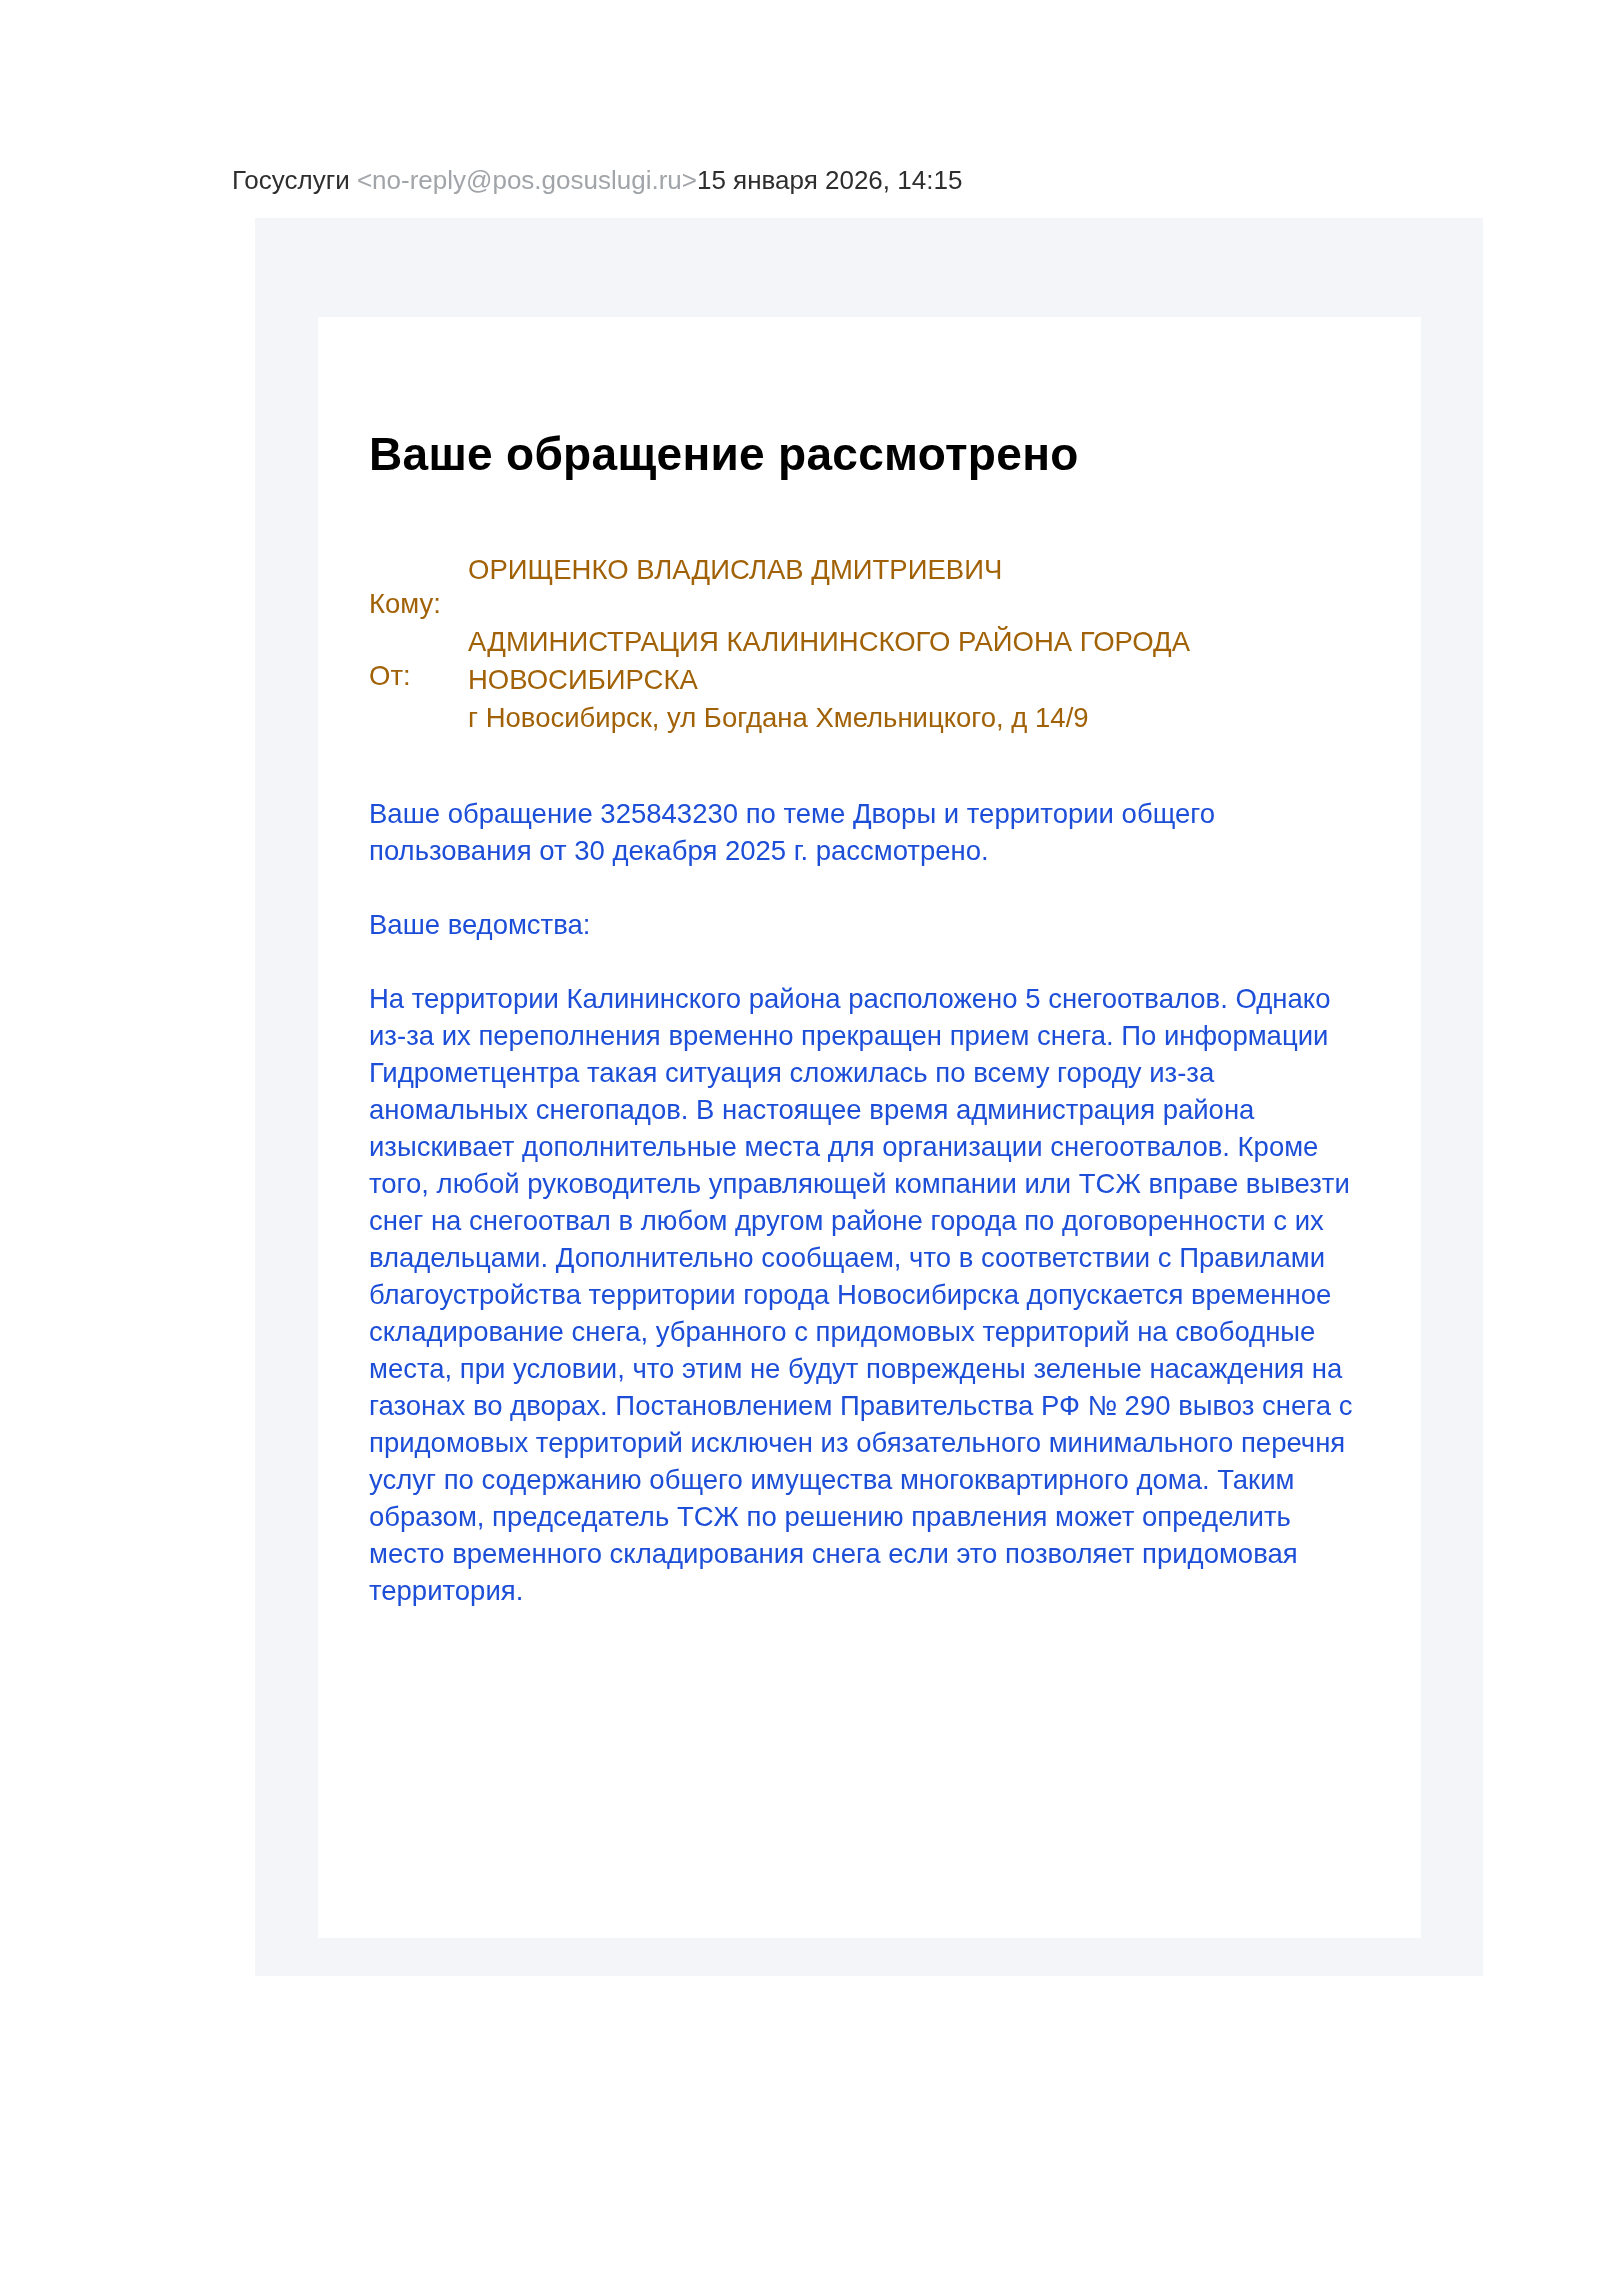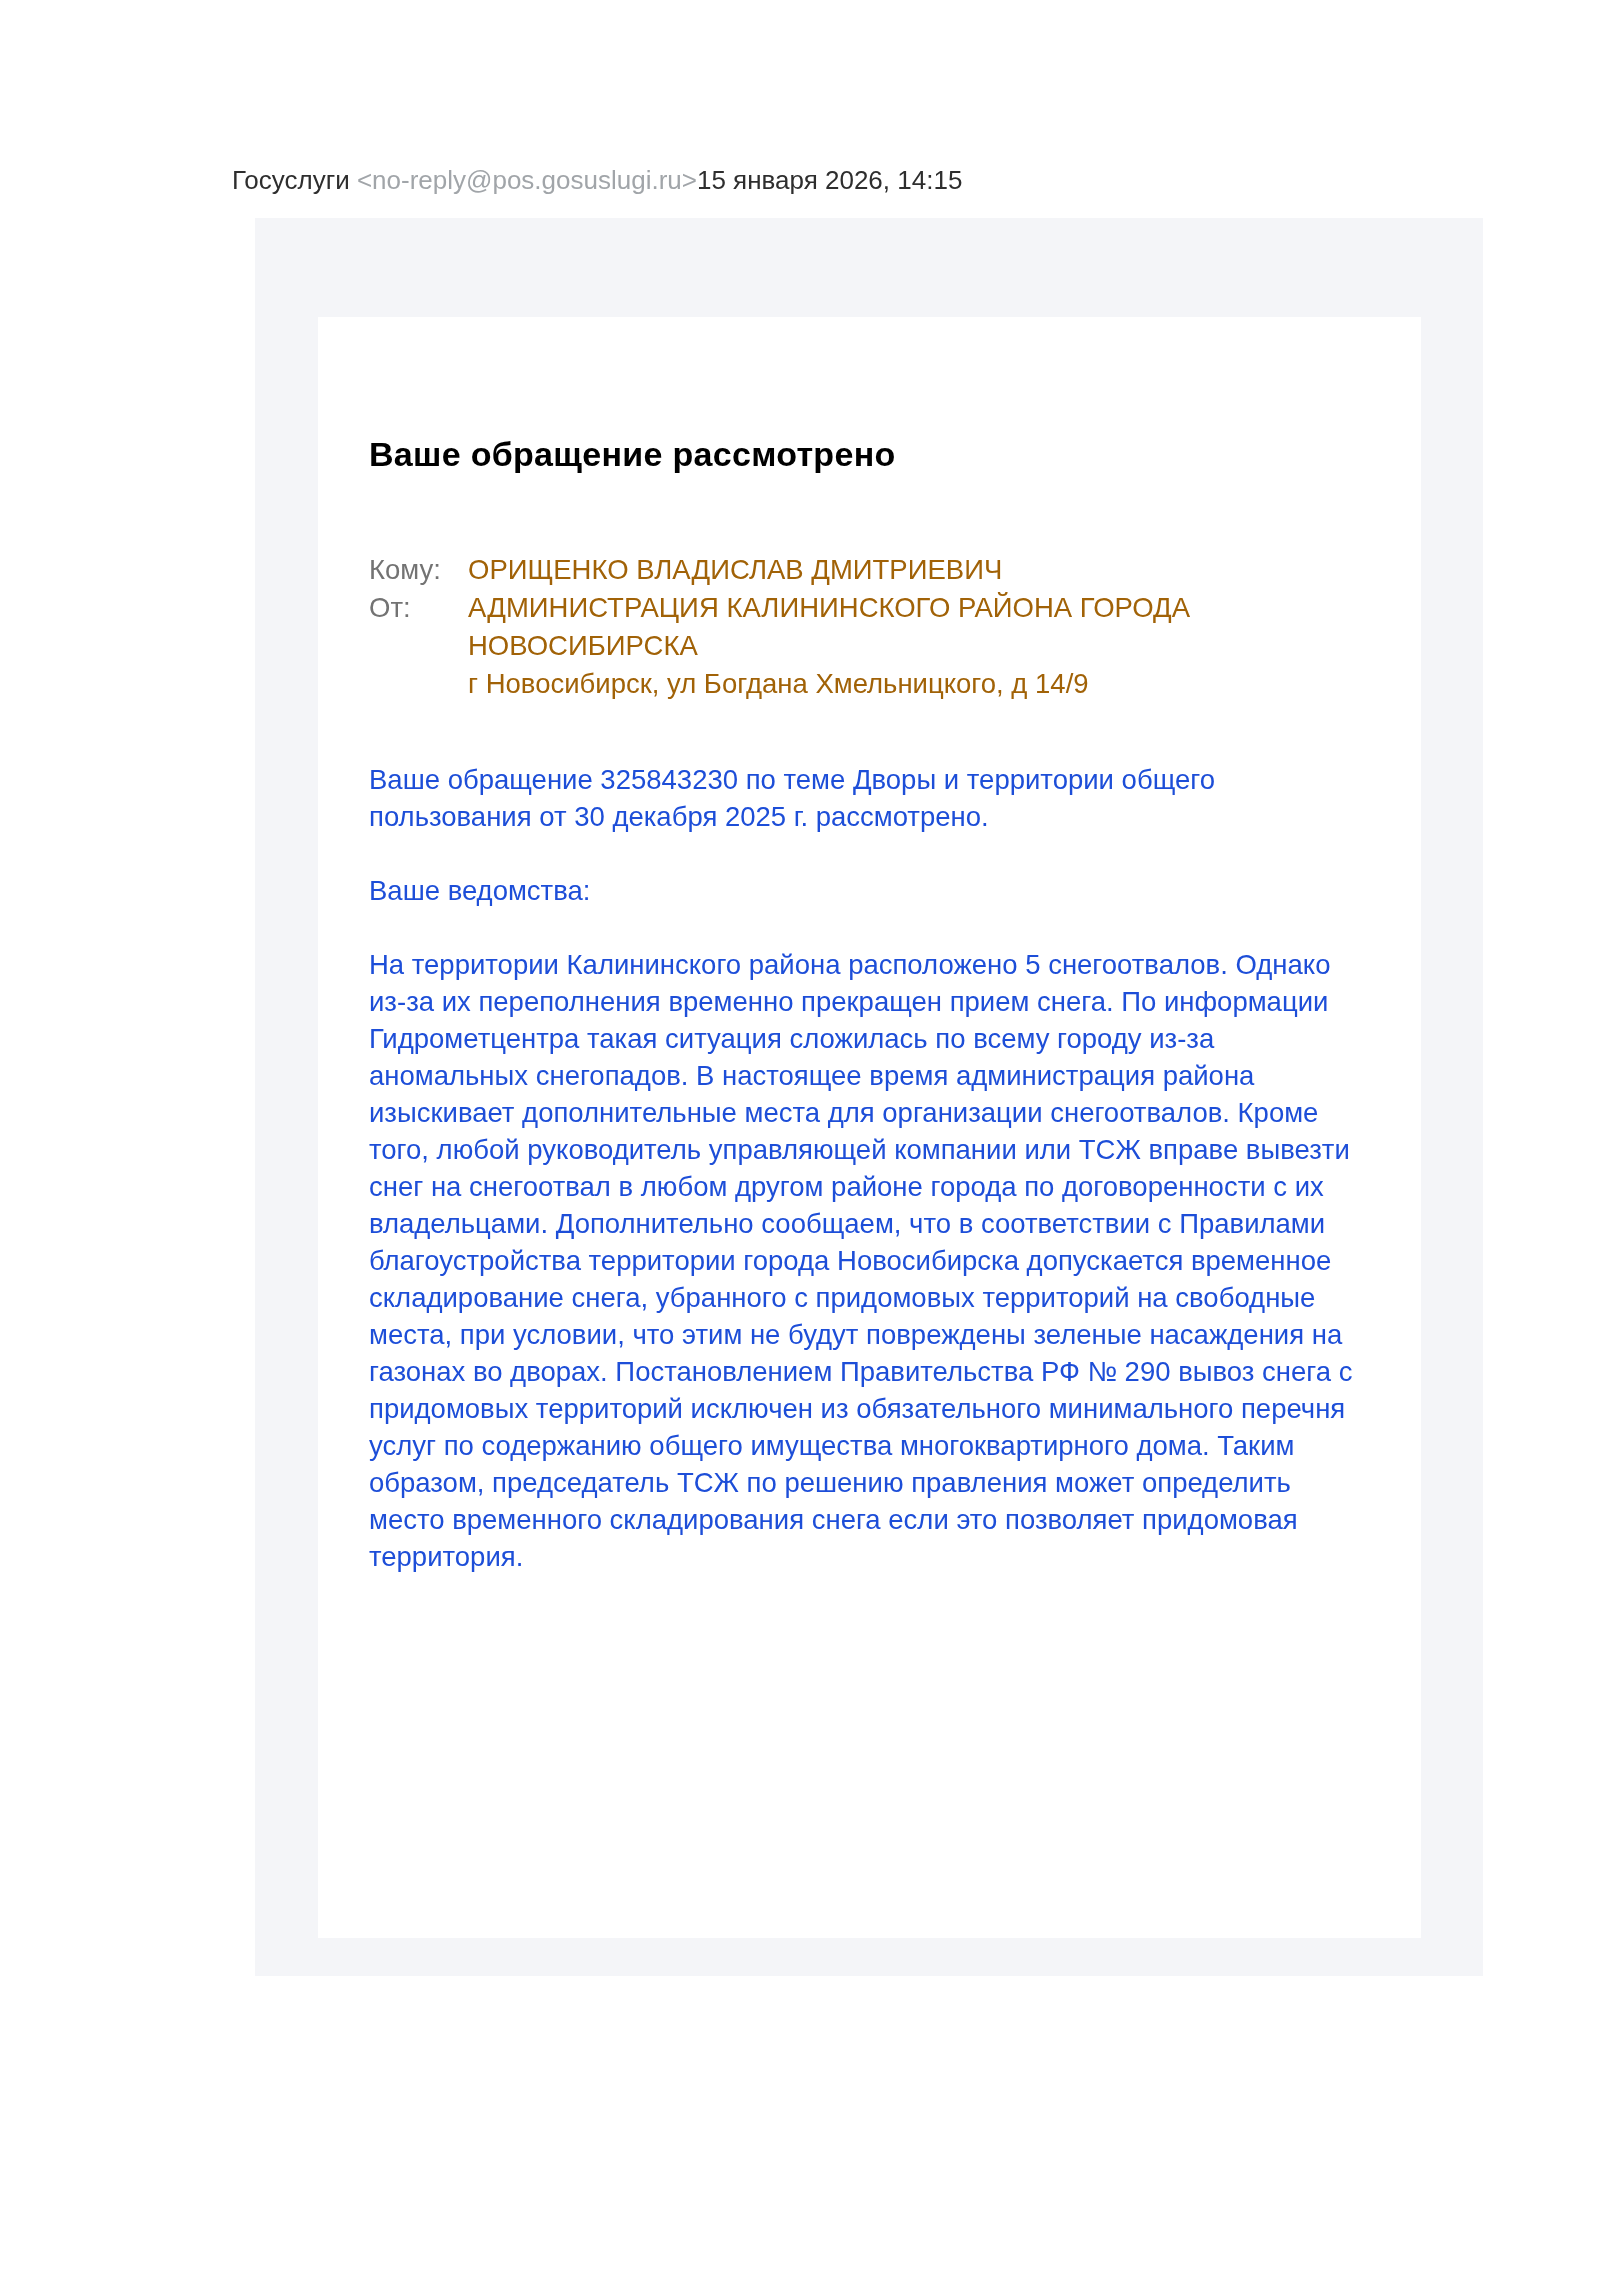--- a/index.html
+++ b/index.html
@@ -40,35 +40,36 @@
     left: 63px;
     top: 99px;
     width: 1103px;
     height: 1621px;
     background: #ffffff;
     box-sizing: border-box;
     padding: 118px 59px 0 51px;
   }
   .card h1 {
     margin: 0;
-    font-size: 34px;
+    font-size: 46px;
     line-height: 39px;
     font-weight: bold;
     color: #000000;
     letter-spacing: 0.3px;
   }
   .meta {
     margin-top: 77px;
     display: grid;
     grid-template-columns: 99px 1fr;
     font-size: 27.5px;
     line-height: 38px;
   }
   .meta-label {
-    color: #737373;
+    color: #a16207;
+    margin-top: 34px;
   }
   .meta-value {
     color: #a16207;
   }
   .body-text {
     margin-top: 58px;
     font-size: 27.5px;
     line-height: 37px;
     color: #1d4ed8;
     max-width: 993px;

